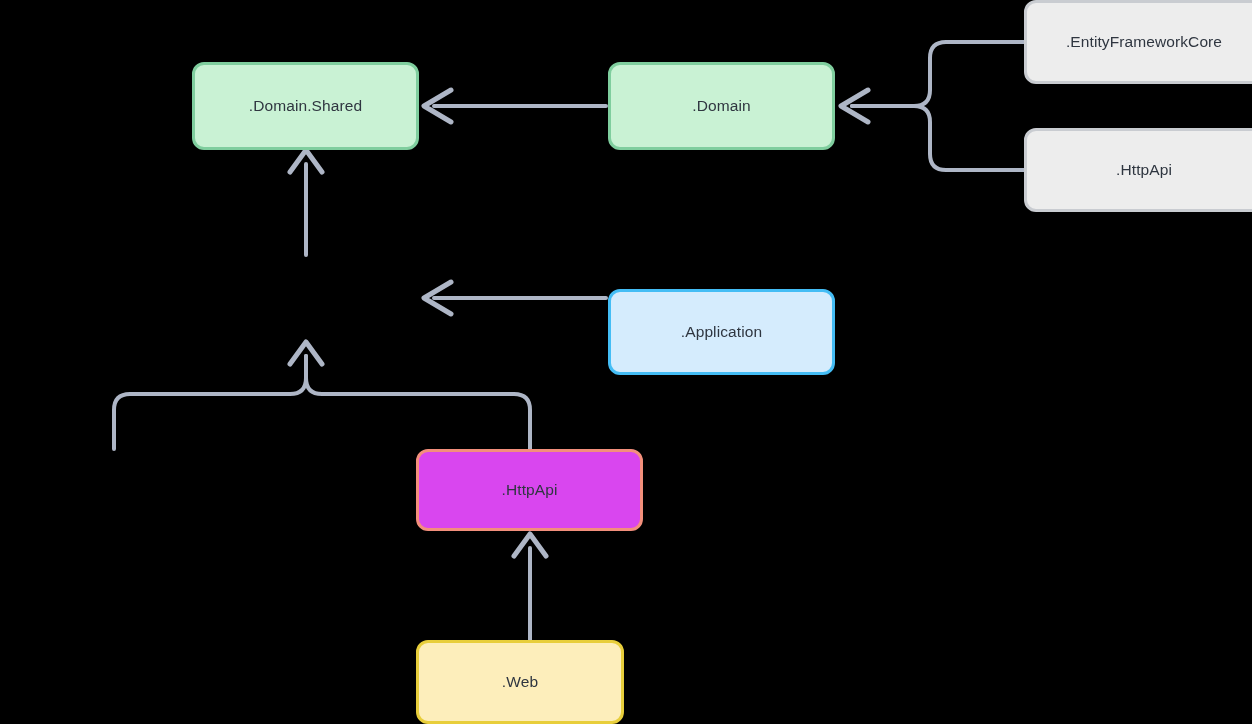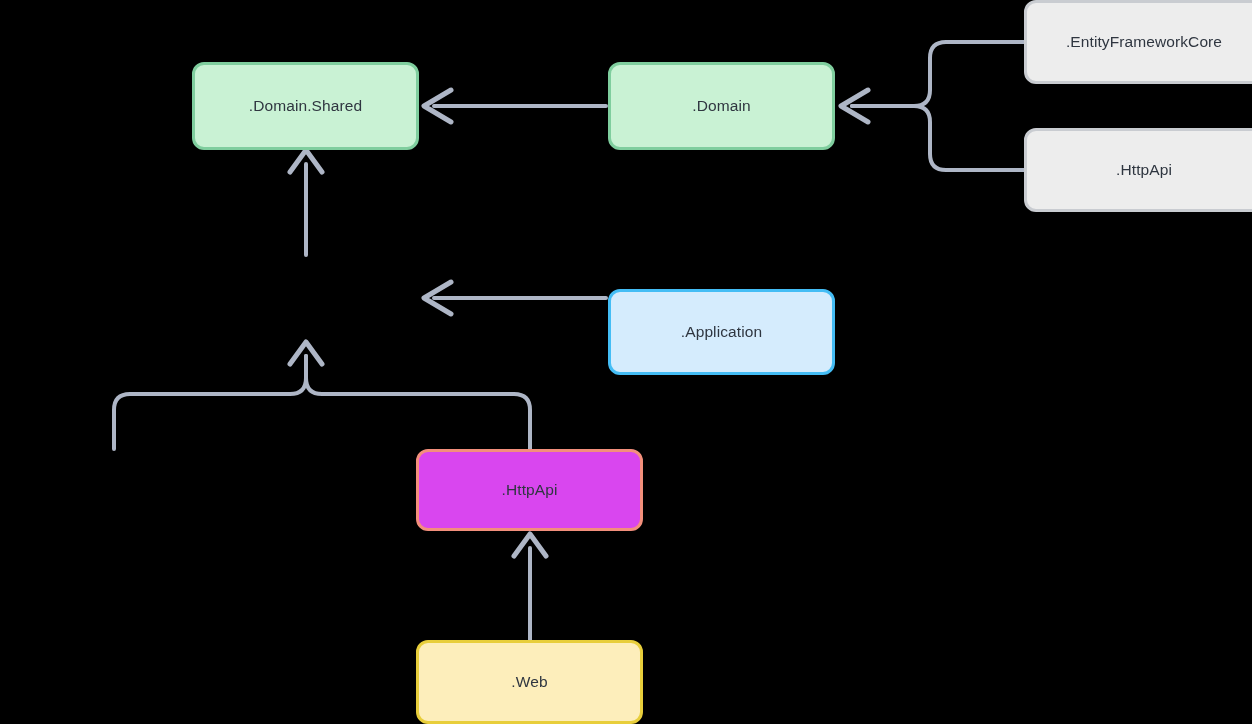--- a/index.html
+++ b/index.html
@@ -108,17 +108,17 @@
 
   <div class="node" style="left: 608px; top: 255px; width: 227px; height: 86px; background: rgb(213, 236, 253); border-color: rgb(68, 189, 245); color: rgb(47, 54, 64); margin-top: 34px;">
     <span class="node-label">.Application</span>
   </div>
 
 
   <div class="node" style="left: 416px; top: 449px; width: 227px; height: 82px; background: #d946ef; border-color: rgb(243, 143, 124); color: rgb(47, 54, 64);">
     <span class="node-label">.HttpApi</span>
   </div>
 
-  <div class="node" style="left: 416px; top: 640px; width: 227px; height: 84px; background: rgb(253, 238, 187); border-color: rgb(232, 206, 59); color: rgb(47, 54, 64);">
+  <div class="node" style="left: 416px; top: 640px; width: 208px; height: 84px; background: rgb(253, 238, 187); border-color: rgb(232, 206, 59); color: rgb(47, 54, 64);">
     <span class="node-label">.Web</span>
   </div>
 
 </div>
 
 </body></html>

